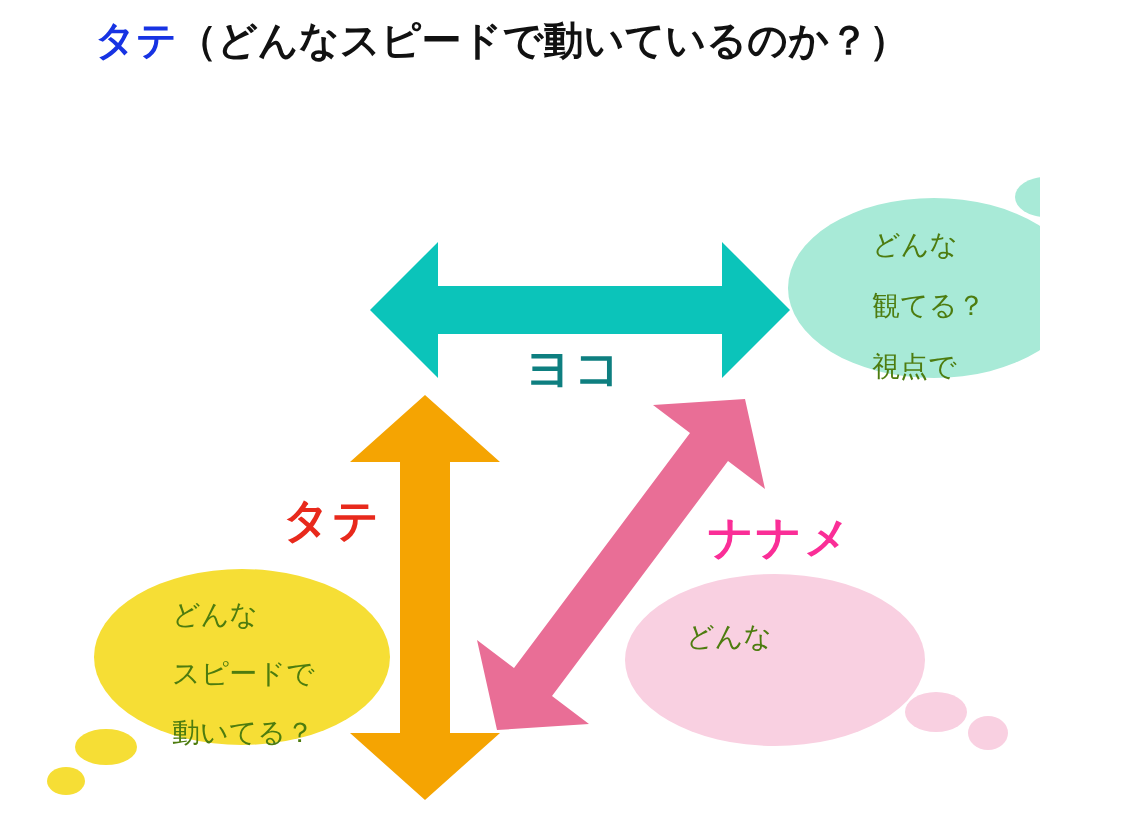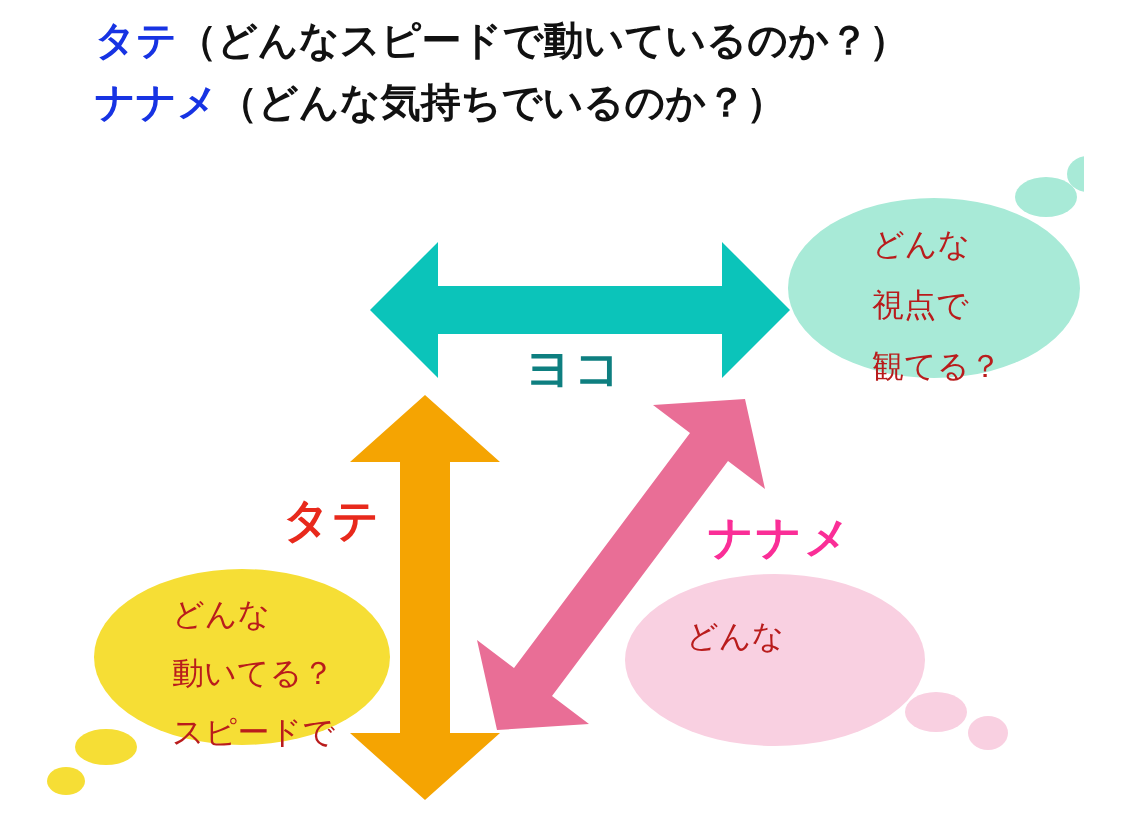--- a/index.html
+++ b/index.html
@@ -6,21 +6,20 @@
   body {
     font-family: "Liberation Sans", sans-serif;
     background: #ffffff;
   }
   .slide {
     position: relative;
     width: 1040px;
     height: 818px;
     background: #ffffff;
     overflow: hidden;
-    padding-left: 44px;
   }
   
   .legend {
     position: absolute;
     left: 95px;
     top: 9px;
     font-size: 40px;
     line-height: 62px;
     font-weight: 600;
     color: #111111;
@@ -42,36 +41,35 @@
     font-weight: 800;
     white-space: nowrap;
     letter-spacing: 2px;
   }
   .label-yoko   { left: 525px; top: 338px; font-size: 46px; }
   .label-tate   { left: 283px; top: 490px; font-size: 46px; }
   .label-naname { left: 708px; top: 508px; font-size: 45px; }
   
   .bubble-text {
     position: absolute;
-    font-size: 32px;
-    color: #b91c1c;
+    font-size: 28px;
+    color: #4d7c0f;
     white-space: nowrap;
   }
   .bubble-text-yoko   { left: 872px; top: 214px; line-height: 61px; }
   .bubble-text-tate   { left: 172px; top: 585px; line-height: 59px; }
   .bubble-text-naname { left: 686px; top: 612px; line-height: 49px; }
 </style>
 </head>
 <body>
 
 <div class="slide">
 
   <div class="legend">
     <div><span class="kw" style="color: rgb(23, 51, 227);">タテ</span><span>（どんなスピードで動いているのか？）</span></div>
-    <div><span class="kw" style="color: rgb(23, 51, 227);">ナナメ</span><span>（どんな気持ちでいるのか？）</span></div>
   </div>
 
   <svg class="shapes" width="1136" height="818" viewBox="0 0 1136 818">
 
     <polygon points="370,310 438,242 438,286 722,286 722,242 790,310 722,378 722,334 438,334 438,378" fill="#0bc4ba"></polygon>
 
     <polygon points="425,395 350,462 400,462 400,733 350,733 425,800 500,733 450,733 450,462 500,462" fill="#f5a402"></polygon>
 
     <polygon points="745,399 653,405 690,433 514,668 477,640 497,730 589,724 552,696 728,461 765,489" fill="#e96e96"></polygon>
 
@@ -93,27 +91,27 @@
       <ellipse cx="988" cy="733" rx="20" ry="17" fill="#f9d0e1"></ellipse>
     </g>
   </svg>
 
   <div class="arrow-label label-yoko" style="color: rgb(14, 127, 128);">ヨコ</div>
   <div class="arrow-label label-tate" style="color: rgb(232, 41, 28);">タテ</div>
   <div class="arrow-label label-naname" style="color: rgb(250, 46, 151);">ナナメ</div>
 
   <div class="bubble-text bubble-text-yoko">
     <div>どんな</div>
+    <div>観てる？</div>
     <div>視点で</div>
-    <div>観てる？</div>
   </div>
 
   <div class="bubble-text bubble-text-tate">
     <div>どんな</div>
+    <div>スピードで</div>
     <div>動いてる？</div>
-    <div>スピードで</div>
   </div>
 
   <div class="bubble-text bubble-text-naname">
     <div>どんな</div>
   </div>
 
 </div>
 
 </body></html>

